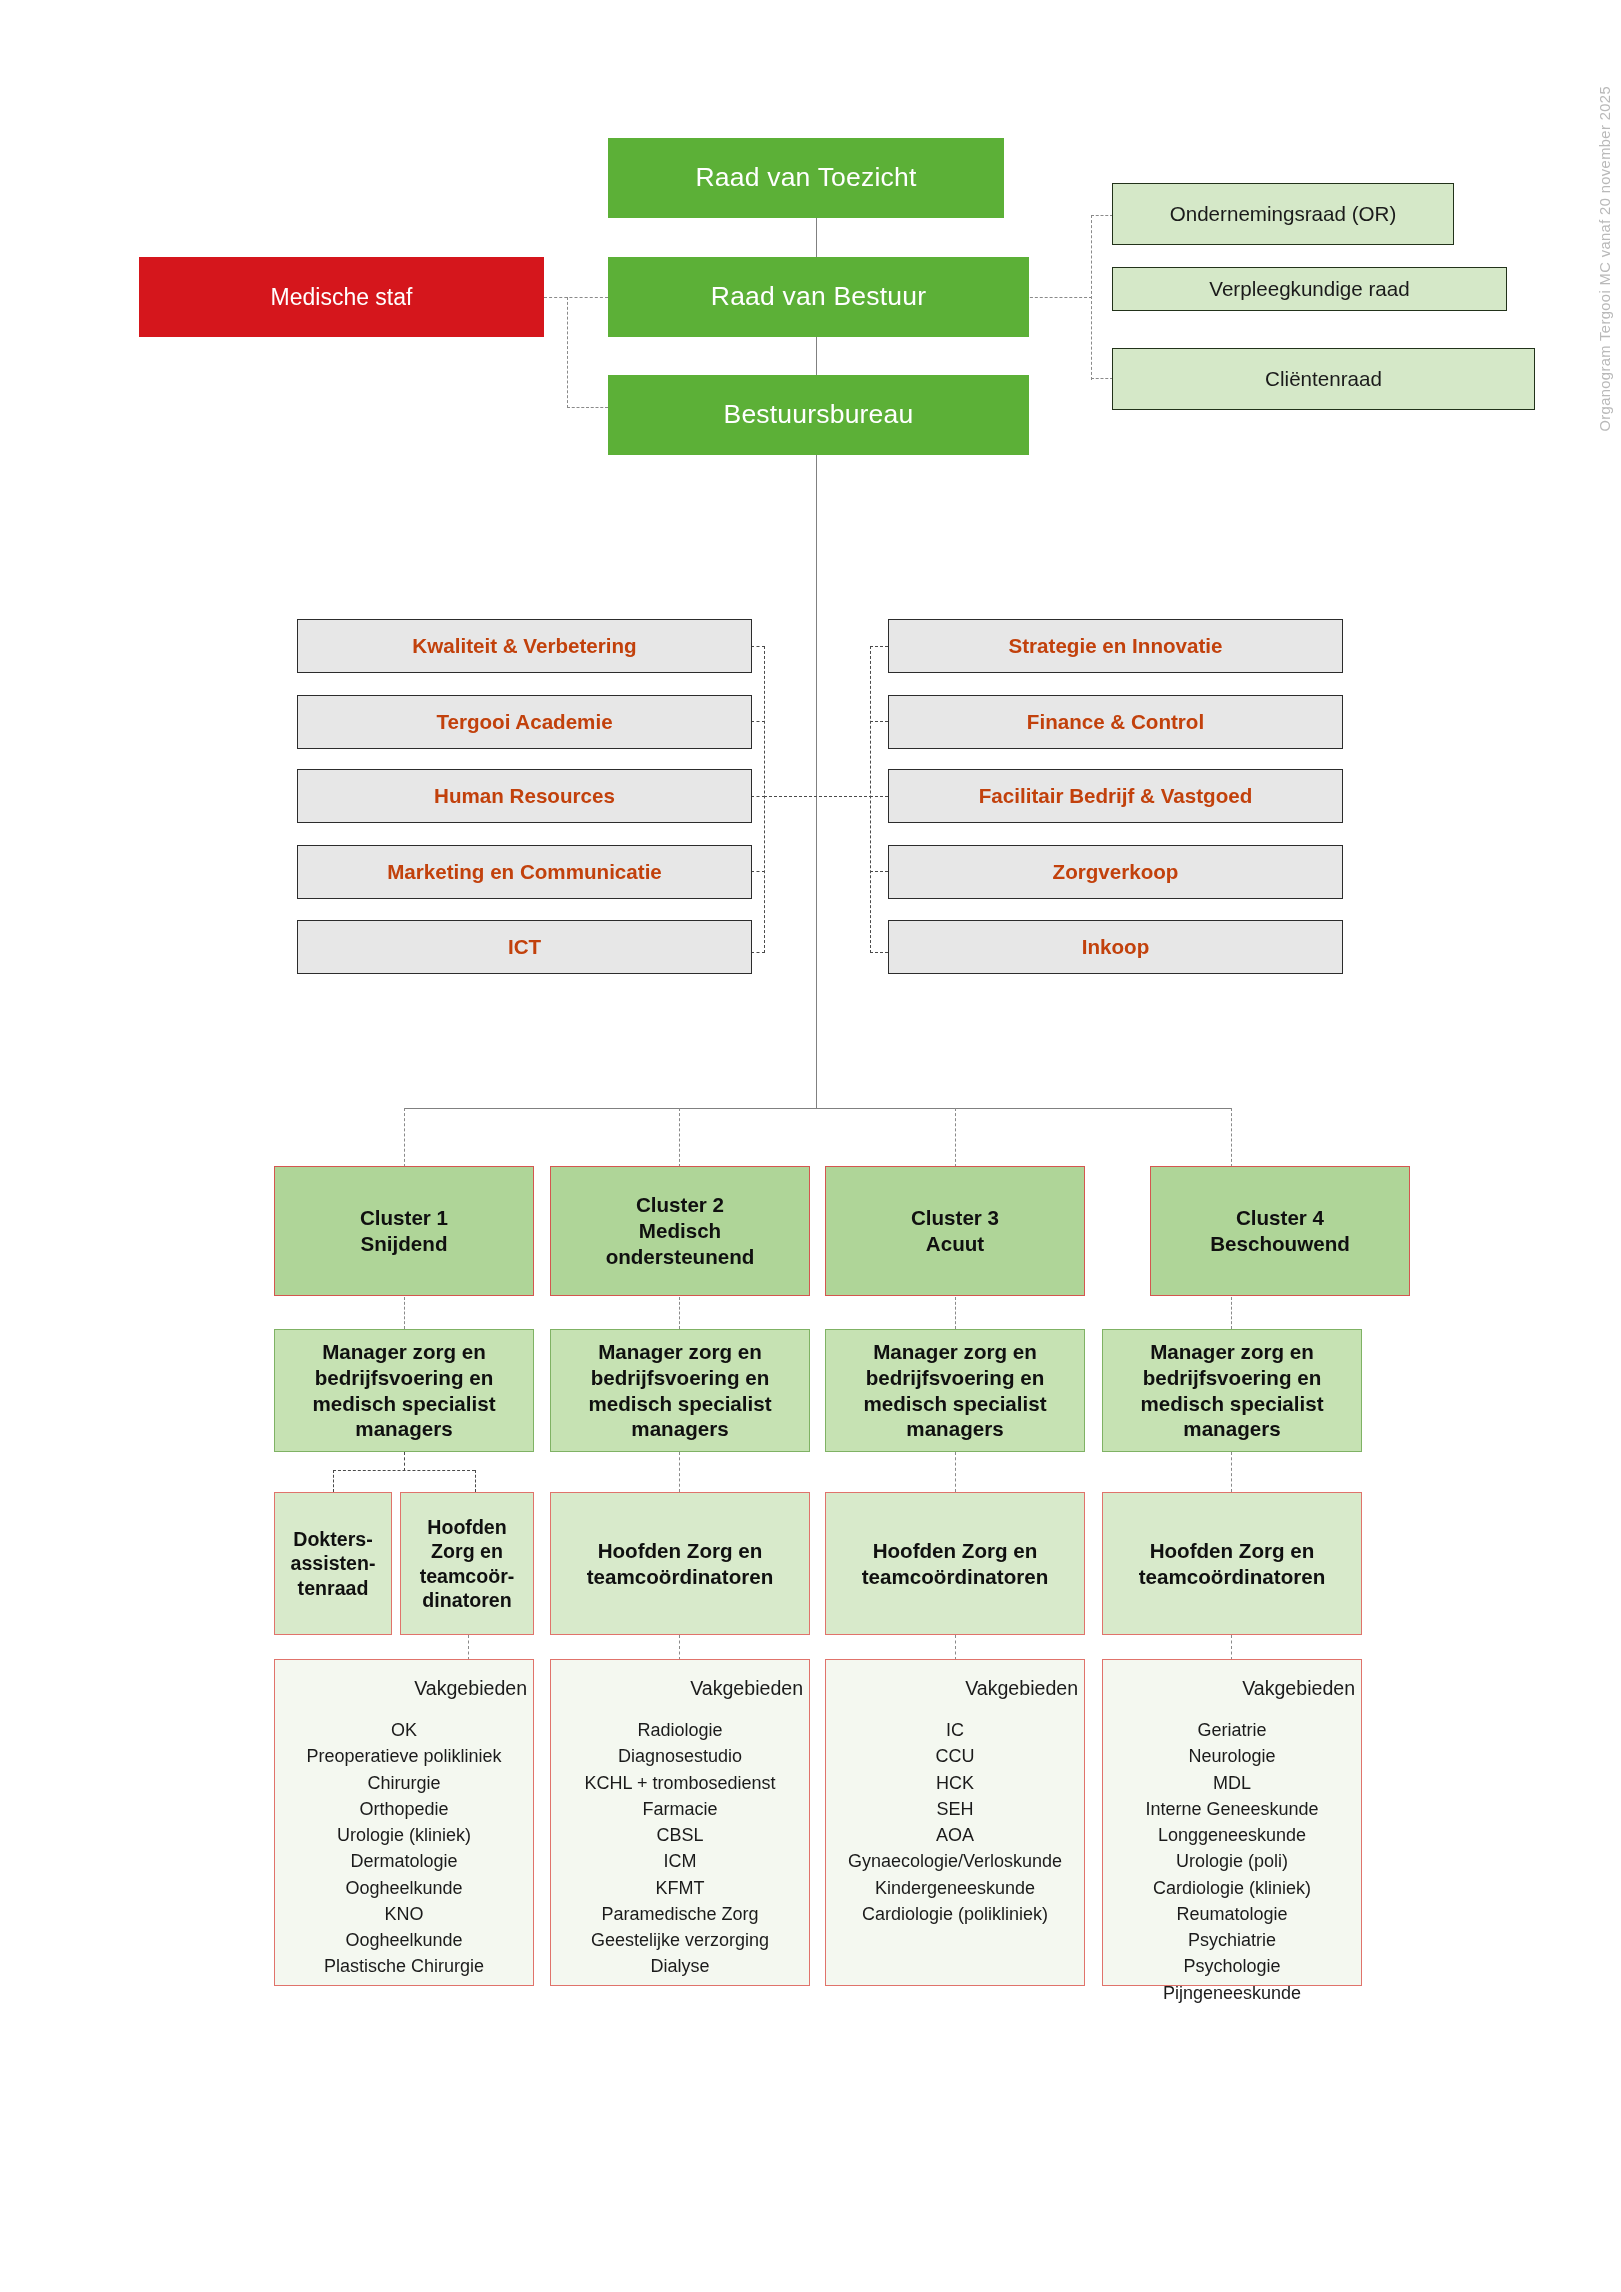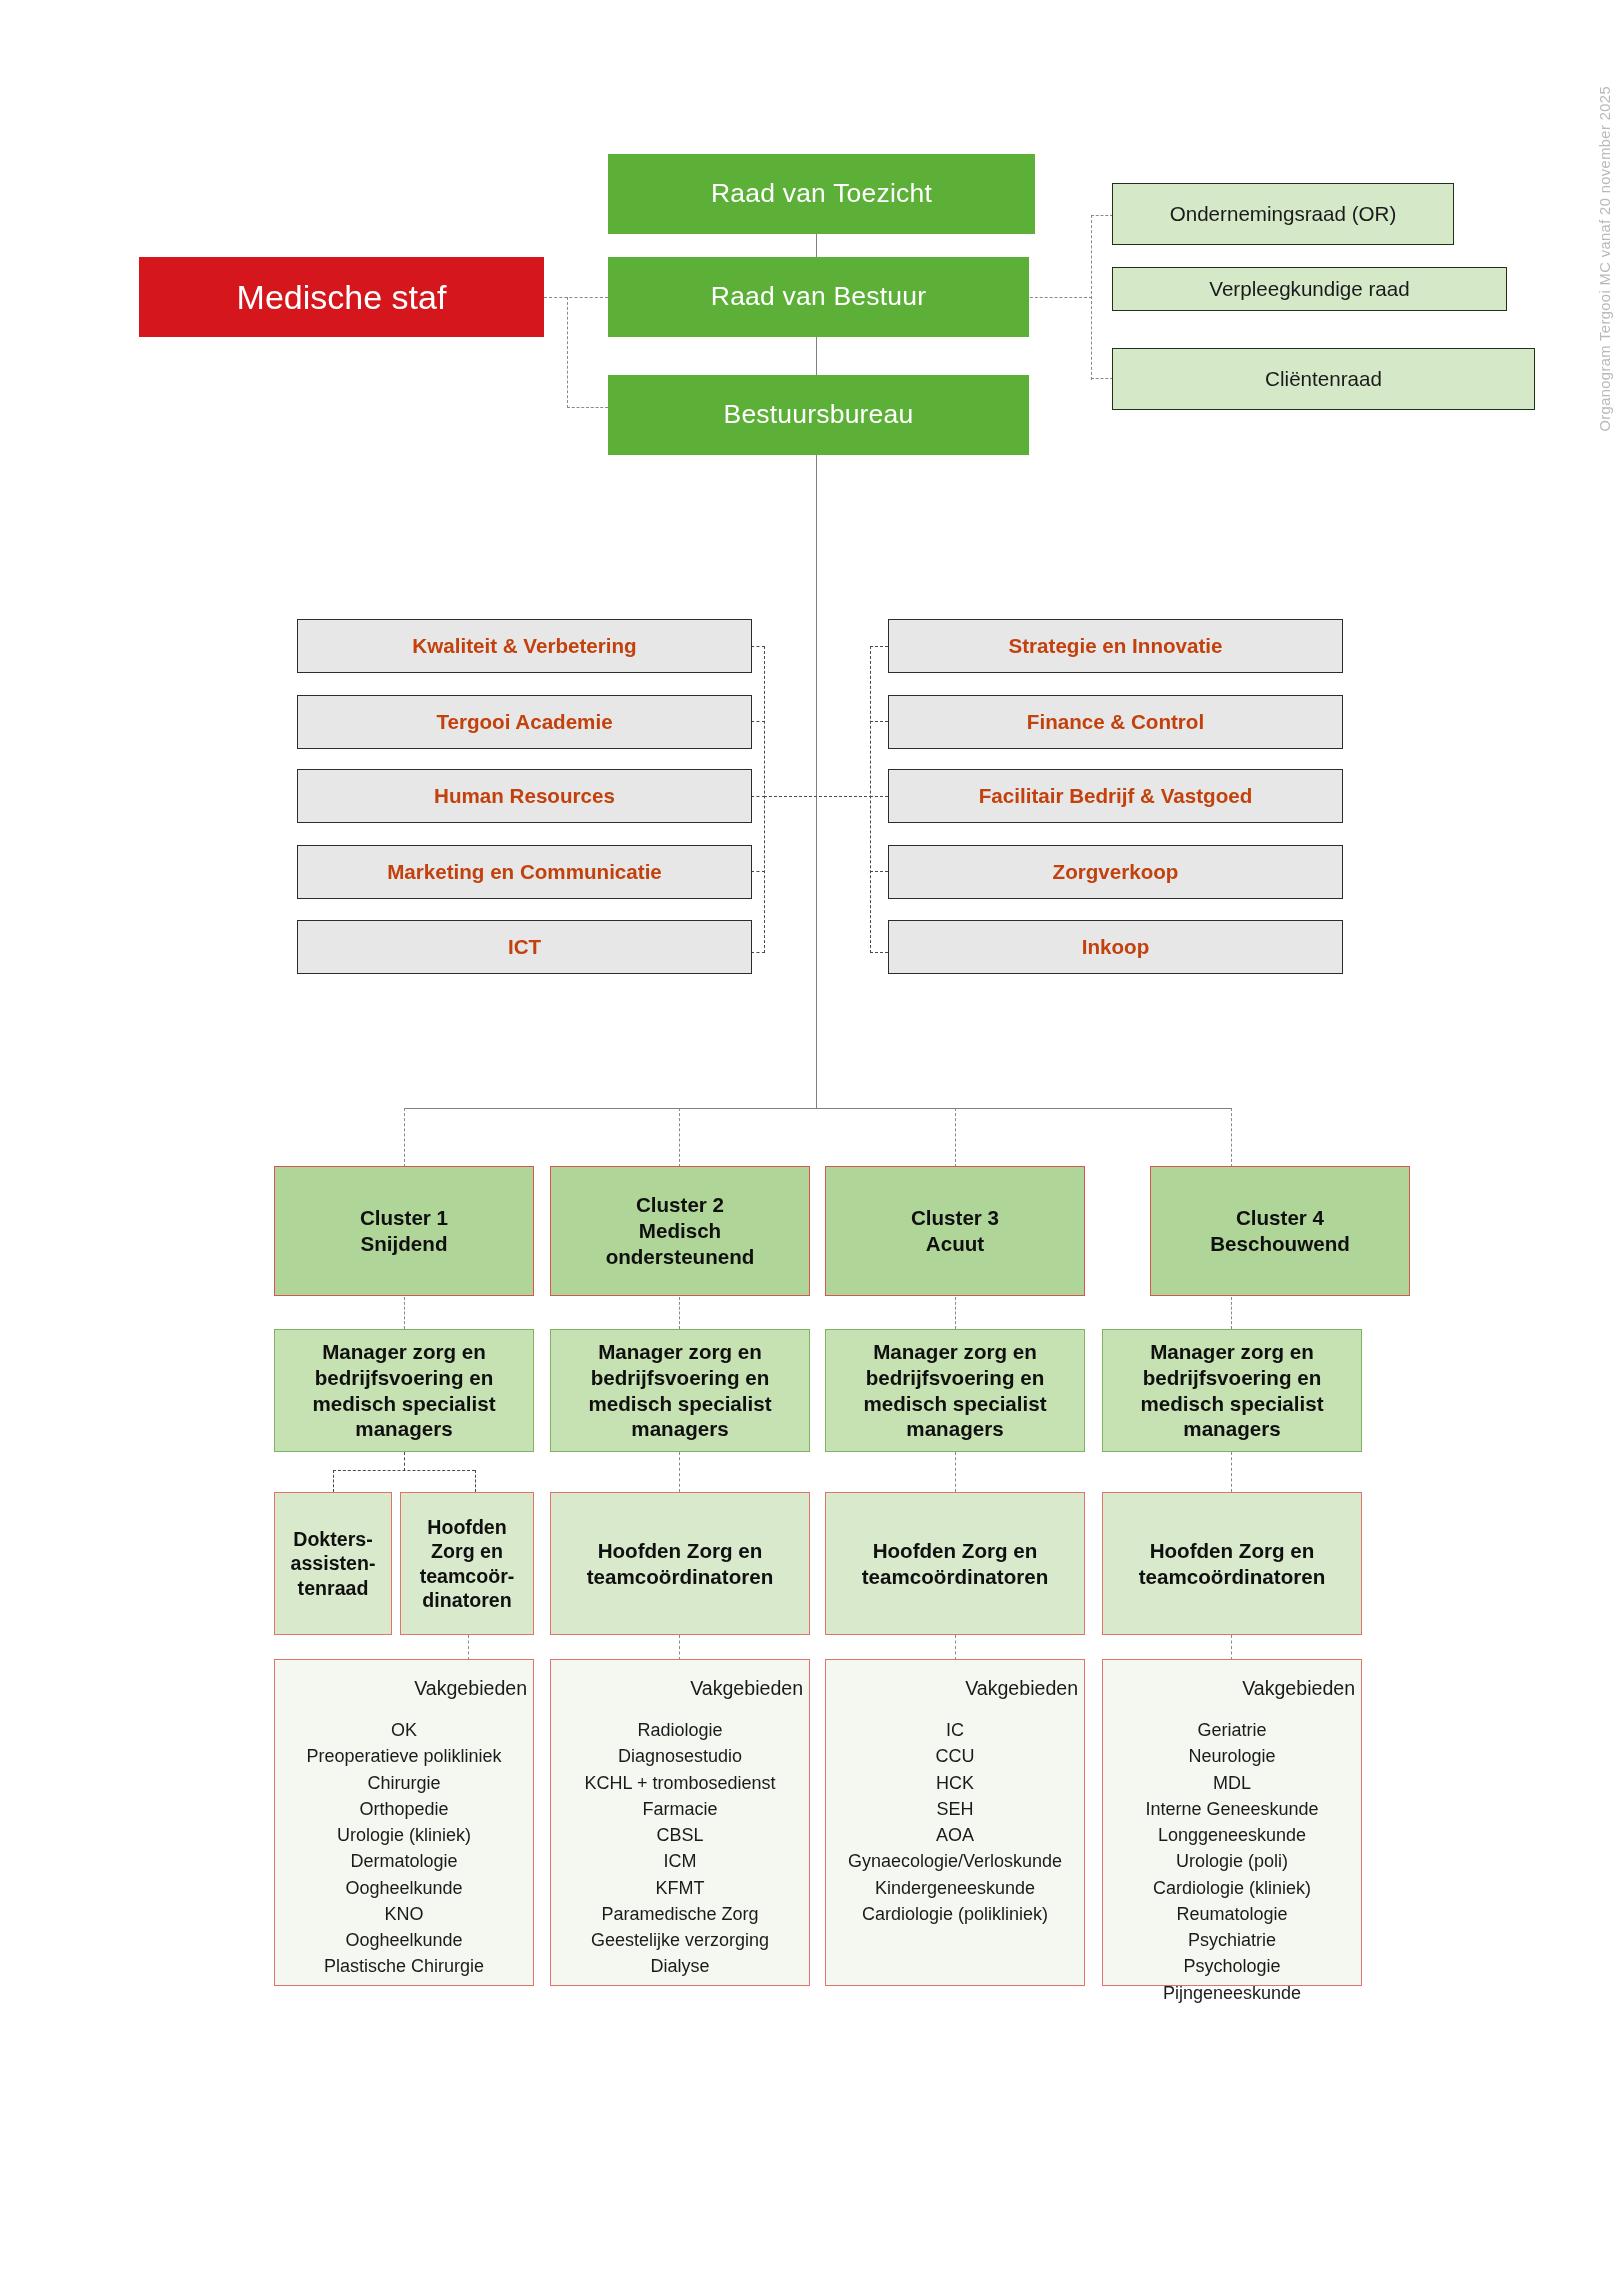--- a/index.html
+++ b/index.html
@@ -28,21 +28,21 @@
     background:#5CB037;
     color:#ffffff;
     font-size:26.5px;
     font-weight:400;
     letter-spacing:0.2px;
   }
   
   .gred{
     background:#D5161C;
     color:#ffffff;
-    font-size:34px;
+    font-size:23px;
     font-weight:400;
   }
   
   .gcouncil{
     background:#D5E8C8;
     border:1.6px solid #22321a;
     color:#1b1b1b;
     font-size:20.6px;
   }
   
@@ -134,21 +134,21 @@
   <div class="h-dash" style="left:544px;top:297px;width:64px;"></div>
 
   <div class="v-dash" style="left:567px;top:297px;height:111px;"></div>
   <div class="h-dash" style="left:567px;top:407px;width:41px;"></div>
 
   <div class="h-dash" style="left:1025px;top:297px;width:67px;"></div>
   <div class="v-dash" style="left:1091px;top:215px;height:165px;"></div>
   <div class="h-dash" style="left:1091px;top:215px;width:21.6px;"></div>
   <div class="h-dash" style="left:1091px;top:378px;width:21.6px;"></div>
 
-  <div class="box gboard" style="left:608px;top:154px;width:427px;height:80px;">
+  <div class="box gboard" style="left:608px;top:138px;width:396px;height:80px;">
     <span>Raad van Toezicht</span>
   </div>
 
   <div class="box gred" style="left:139px;top:257px;width:405px;height:80px;">
     <span>Medische staf</span>
   </div>
 
   <div class="box gboard" style="left:608px;top:257px;width:421px;height:80px;">
     <span>Raad van Bestuur</span>
   </div>

